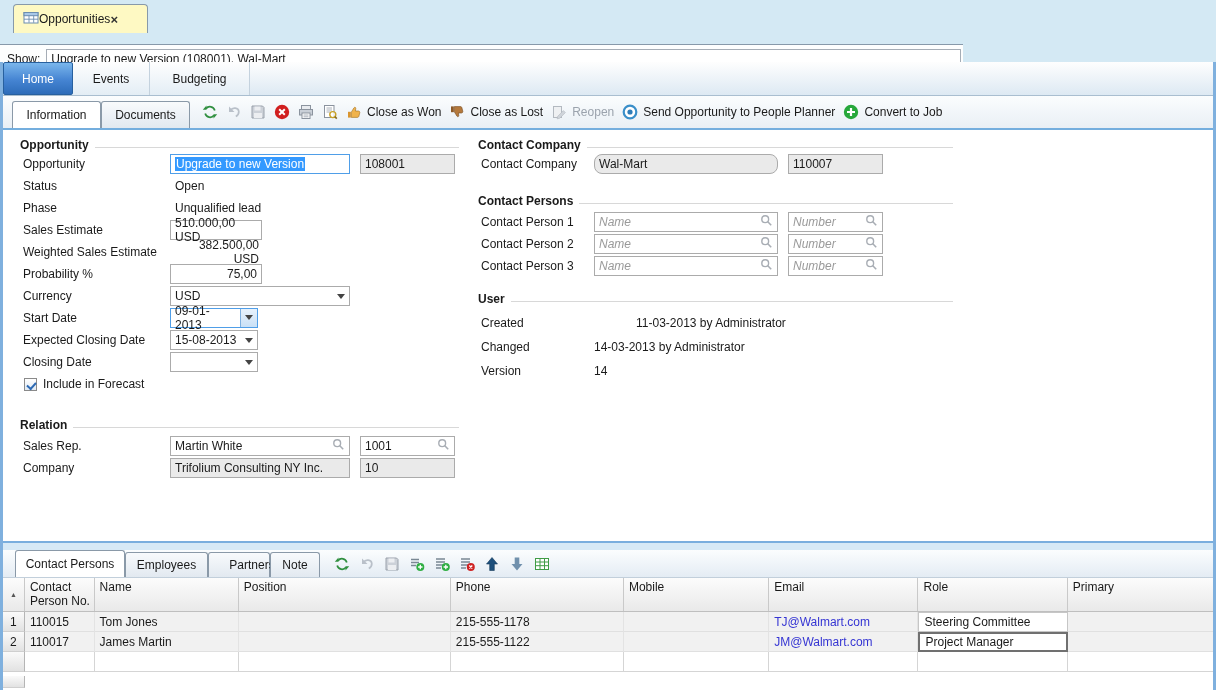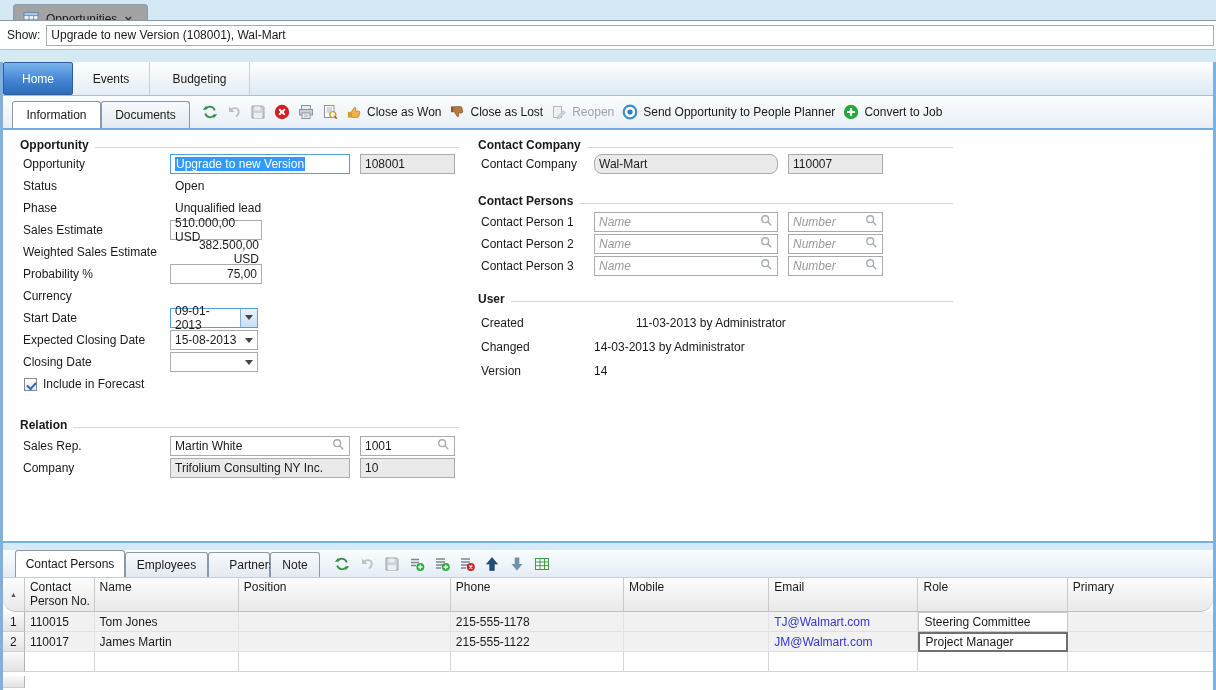--- a/index.html
+++ b/index.html
@@ -2,28 +2,28 @@
 <html><head>
 <meta charset="utf-8">
 <style>
   * { margin:0; padding:0; box-sizing:border-box; }
   html,body { width:1216px; height:690px; overflow:hidden; }
   body { font-family:"Liberation Sans", sans-serif; font-size:12px; color:#1a1a1a; background:#d4e9f4; }
   .app { position:relative; width:1216px; height:690px; }
 
   
   .tabbar { position:absolute; left:0; top:0; width:1216px; height:32px; background:#d4e9f4; }
-  .doc-tab { position:absolute; left:13px; top:4px; height:29px; min-width:135px; background:#a3a3a3;
+  .doc-tab { position:absolute; left:13px; top:4px; height:29px; min-width:135px; background:#fef9c3;
              border:1px solid #8799aa; border-bottom:none; border-radius:4px 4px 0 0;
-             display:flex; align-items:center; gap:7px; padding:0 10px 0 9px; }
+             display:flex; align-items:center; padding:0 10px 0 9px; }
   .doc-tab .close { font-weight:bold; font-size:13px; color:#333; line-height:1; cursor:default; }
   .tab-sheet-icon { display:inline-block; }
 
   
-  .showbar { position:absolute; left:0; top:20px; width:1216px; height:30px; background:#fdfefe;
+  .showbar { position:absolute; left:0; top:44px; width:963px; height:30px; background:#fdfefe;
              border-top:1px solid #8799aa; border-bottom:1px solid #b7c6d4; display:flex; align-items:center; }
   .showbar label { margin:0 6px 0 7px; }
   .showbar input { flex:1; height:21px; margin-right:2px; border:1px solid #a5adb6; font:12px "Liberation Sans",sans-serif; padding:0 4px; color:#1a1a1a; }
 
   
   .frame { position:absolute; left:0; top:62px; width:1216px; height:628px; background:#fff;
            border-left:3px solid #7fb0de; border-right:3px solid #7fb0de; }
 
   
   .ribbon { position:relative; height:34px; background:linear-gradient(#fefefe,#dde9f3);
@@ -91,21 +91,21 @@
            display:flex; align-items:flex-end; padding-left:12px; }
   .btab { height:25px; display:flex; align-items:center; justify-content:center;
           border:1px solid #8a99a8; border-bottom:none; border-radius:3px 3px 0 0;
           background:linear-gradient(#f8fafc,#e2e9f0); cursor:default; }
   .btab.active { background:#fff; height:27px; font-weight:normal; }
   .bt0{width:110px;} .bt1{width:83px;} .bt2{width:62px;padding-left:26px;} .bt3{width:50px;}
   .btool { display:flex; align-items:center; gap:9px; margin:0 0 5px 14px; }
 
   .grid { position:relative; background:#fff; }
   .grow { display:flex; }
-  .gh { height:34px; background:linear-gradient(#fcfcfc,#e9e9e9); border-bottom:1px solid #bfbfbf;border-radius:13px; }
+  .gh { height:34px; background:linear-gradient(#fcfcfc,#e9e9e9); border-bottom:1px solid #bfbfbf; }
   .gh .c { border-right:1px solid #c9c9c9; padding:2px 0 0 5px; font-size:12px; line-height:14px; }
   .c0{width:22px;} .c1{width:70px;} .c2{width:145px;} .c3{width:213px;} .c4{width:174px;}
   .c5{width:146px;} .c6{width:150px;} .c7{width:150px;} .c8{width:146px; border-right:none!important;}
   .gh .c0 { display:flex; align-items:center; justify-content:center; padding:0; }
   .sort { font-size:7px; color:#555; }
   .dr { height:20px; }
   .dr .c { display:flex; align-items:center; padding:0 0 0 5px; background:#f1f1f1;
            border-right:1px solid #e3e3e3; border-bottom:1px solid #e0e0e0; overflow:hidden; white-space:nowrap; }
   .dr .rh { justify-content:center; padding:0; background:linear-gradient(#fafafa,#e2e2e2);
             border-right:1px solid #b5b5b5; border-bottom:1px solid #cfcfcf; }
@@ -287,20 +287,24 @@
           <span class="plain plain-num">382.500,00 USD</span>
         </div>
 
         <div class="frow">
           <span class="lbl">Probability %</span>
           <div class="tf w-num">75,00</div>
         </div>
 
         <div class="frow">
           <span class="lbl">Currency</span>
+          <div class="tf combo-wide">
+            <span>USD</span>
+            <span class="arr"></span>
+          </div>
         </div>
 
         <div class="frow">
           <span class="lbl">Start Date</span>
           <div class="tf date focus">
             <span class="val">09-01-2013</span>
             <span class="dbtn">
                 <span class="arr"></span>
               </span>
           </div>

